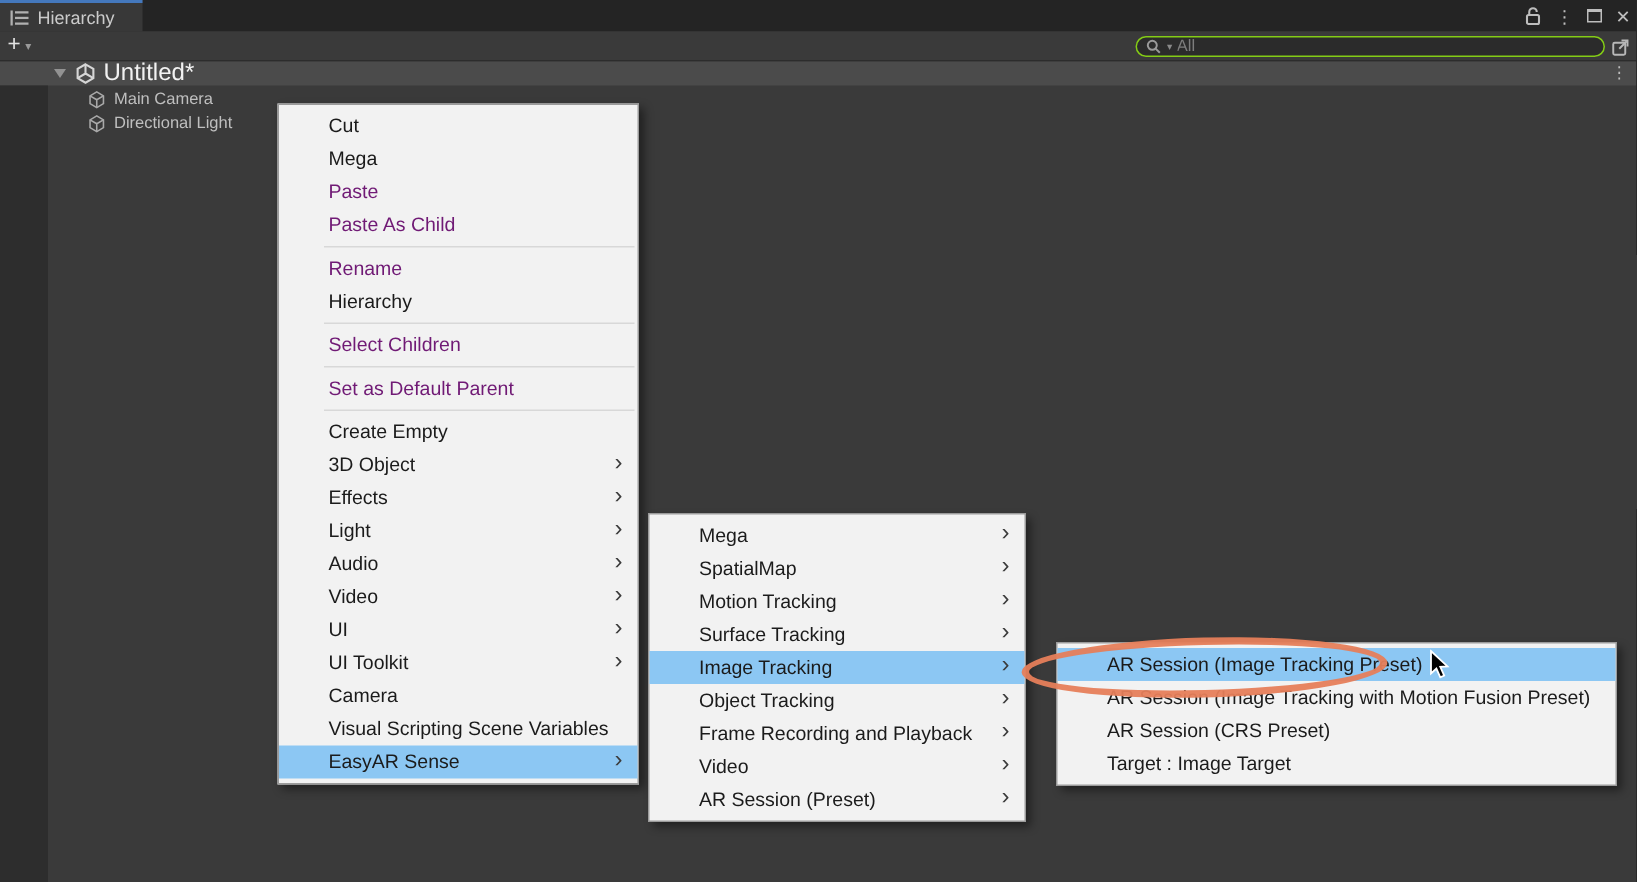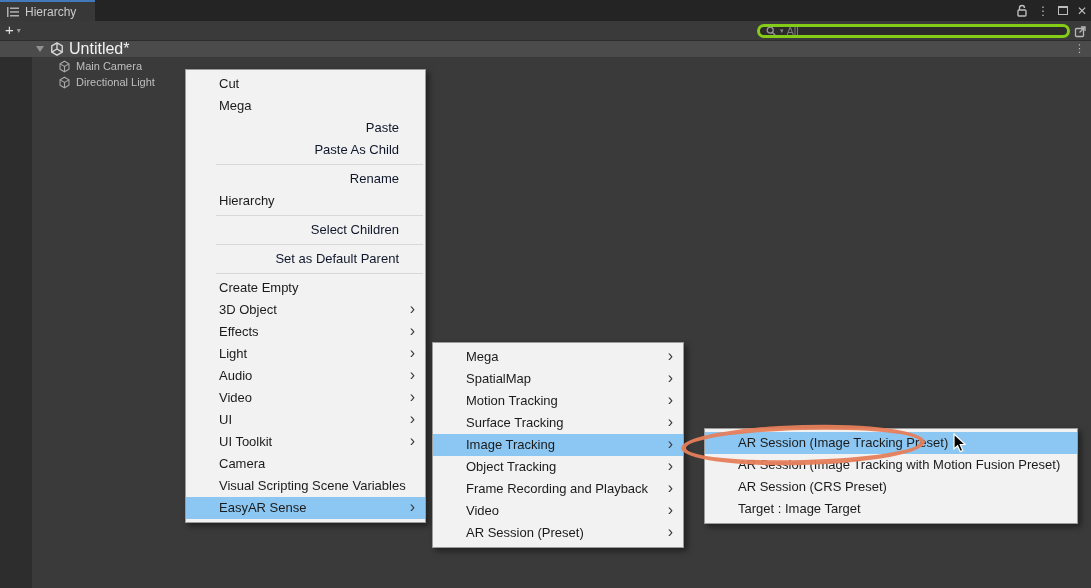--- a/index.html
+++ b/index.html
@@ -19,21 +19,21 @@
   .win-controls { position:absolute; right:4px; top:0; height:21px; display:flex; align-items:center; gap:9px; }
   .glyph-btn { color:#bdbdbd; font-size:12px; line-height:1; cursor:default; }
   .maximize-box { width:10px; height:9px; border:1px solid #bdbdbd; border-top:2px solid #bdbdbd; }
   
   .toolbar { position:absolute; left:0; top:21px; width:1091px; height:20px; background:#3a3a3a; border-bottom:1px solid #2c2c2c; }
   .plus-btn { position:absolute; left:5px; top:1px; display:flex; align-items:center; gap:3px; color:#e2e2e2; }
   .plus-sign { font-size:15px; line-height:16px; }
   .plus-caret { font-size:8px; color:#9a9a9a; }
   .searchbox {
     position:absolute; left:757px; top:3px; width:313px; height:14px; background:#2b2b2b;
-    border:3px solid #84cc16; border-radius:7px; display:flex; align-items:center; padding:0 6px; gap:3px;
+    border:1px solid #84cc16; border-radius:7px; display:flex; align-items:center; padding:0 6px; gap:3px;
   }
   .searchbox input {
     flex:1; background:transparent; border:none; outline:none; color:#bdbdbd; font-size:11px;
     font-family:"Liberation Sans", sans-serif;
   }
   .searchbox input::placeholder { color:#7d7d7d; }
   .mini-caret { font-size:7px; color:#8a8a8a; }
   .open-search-btn { position:absolute; right:3px; top:2px; width:16px; height:16px; display:flex; align-items:center; justify-content:center; }
   
   .scene-row {
@@ -46,21 +46,21 @@
   .tree-row { position:absolute; left:0; width:1091px; height:16px; display:flex; align-items:center; }
   .tree-row .label { color:#bfbfbf; font-size:11px; margin-left:5px; }
   .tree-indent { width:58px; flex:none; }
   .left-gutter { position:absolute; left:0; top:57px; width:32px; height:531px; background:#2d2d2d; }
   
   .menu {
     position:absolute; background:#f2f2f2; border:1px solid #9b9b9b; padding:3px 0;
     box-shadow:3px 3px 6px rgba(0,0,0,0.45); font-size:13px; color:#1b1b1b;
   }
   .menu-item { position:relative; height:22px; line-height:22px; padding-left:33px; padding-right:26px; white-space:nowrap; }
-  .menu-item.disabled { color:#0f172a;text-align:right; }
+  .menu-item.disabled { color:#701a75; }
   .menu-item.highlighted { background:#8cc7f3; }
   .menu-item .arrow { position:absolute; right:10px; top:-1px; font-size:16px; color:#3c3c3c; }
   .menu-sep { height:1px; background:#d8d8d8; margin:3px 2px 3px 30px; }
   #menu-1 { left:185px; top:69px;  width:241px; }
   #menu-2 { left:432px; top:342px; width:252px; }
   #menu-3 { left:704px; top:428px; width:374px; }
   
   .ellipse-annotation {
     position:absolute; left:681px; top:425px; width:244px; height:40px;
     border:5px solid #e67e5a; border-radius:50%; transform:rotate(-1.5deg);

